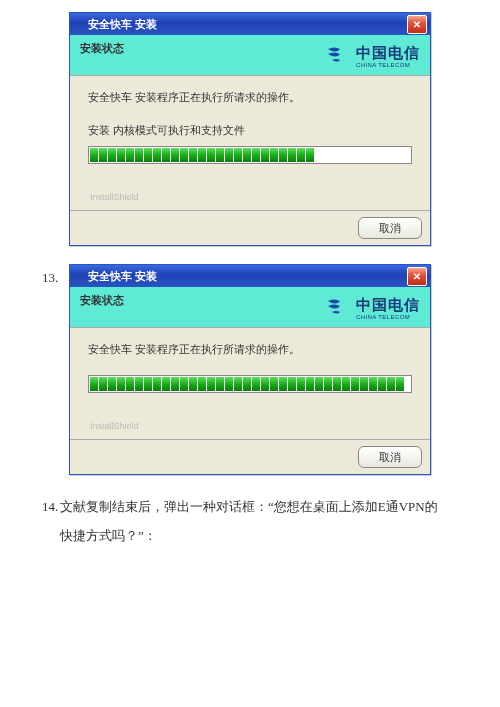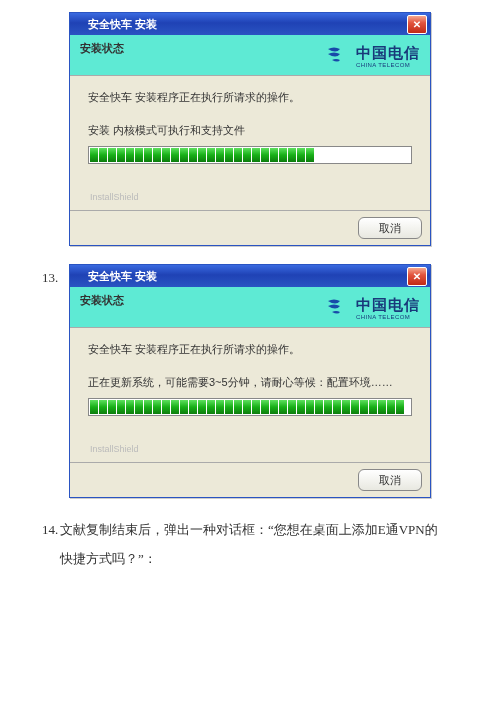--- a/index.html
+++ b/index.html
@@ -242,21 +242,20 @@
           </svg>
       </div>
       <div>
         <div class="brand-text-cn">中国电信</div>
         <div class="brand-text-en">CHINA TELECOM</div>
       </div>
     </div>
   </div>
   <div class="content-area">
     <div class="status-line">安全快车 安装程序正在执行所请求的操作。</div>
-    <div class="task-line">正在更新系统，可能需要3~5分钟，请耐心等候：配置环境……</div>
     <div class="progress-frame" id="pb2">
         <div class="seg"></div>
         <div class="seg"></div>
         <div class="seg"></div>
         <div class="seg"></div>
         <div class="seg"></div>
         <div class="seg"></div>
         <div class="seg"></div>
         <div class="seg"></div>
         <div class="seg"></div>

